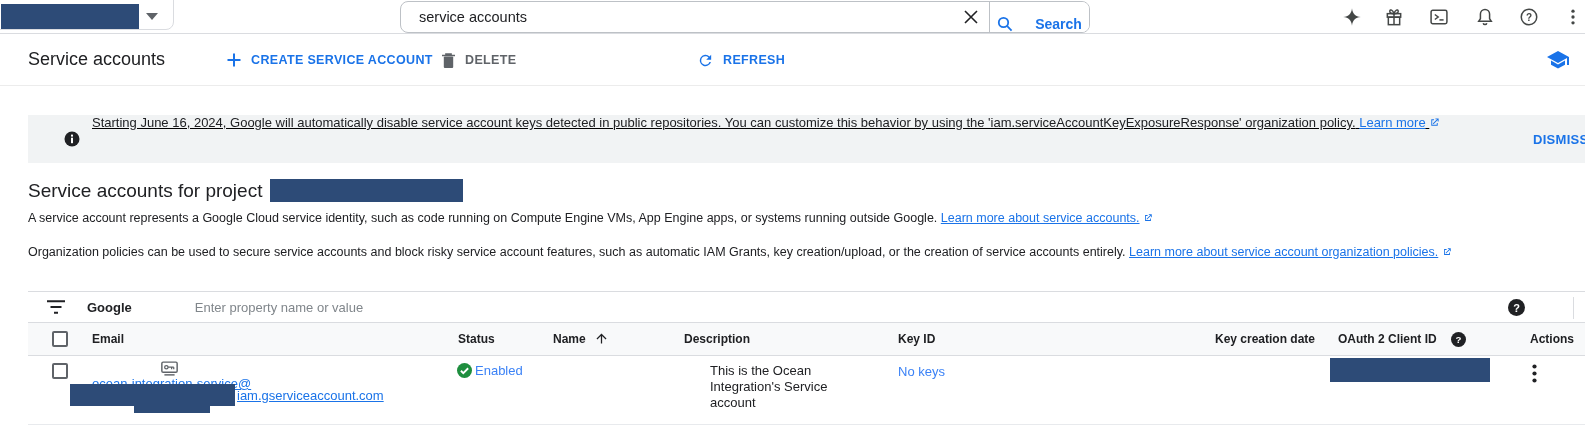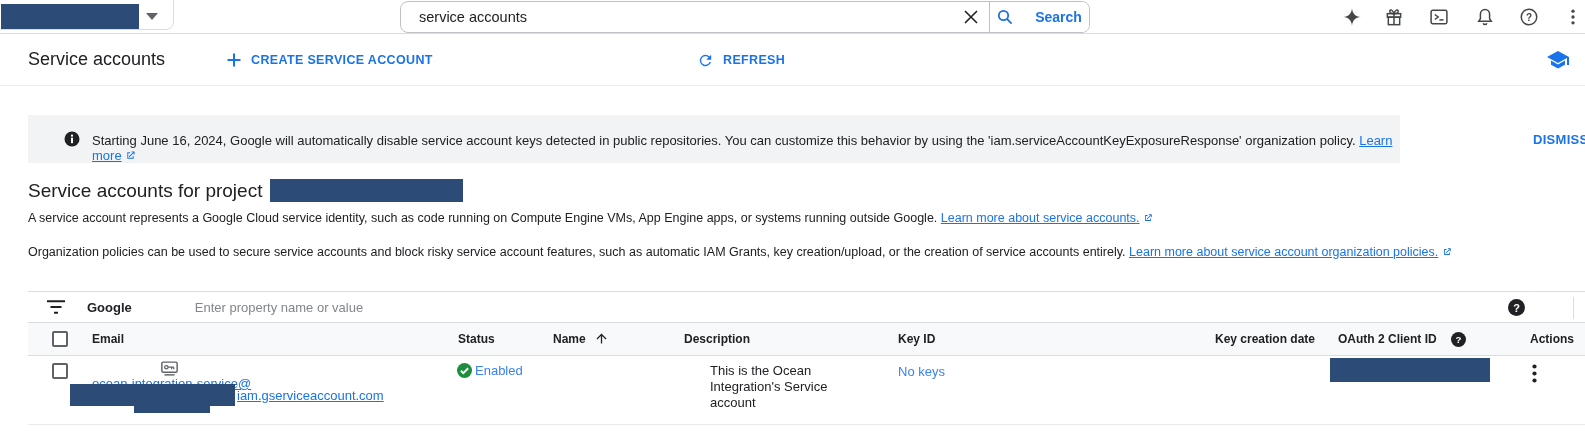--- a/index.html
+++ b/index.html
@@ -8,34 +8,34 @@
   .abs { position:absolute; }
 
   
   .topbar { position:absolute; left:0; top:0; width:1585px; height:34px; background:#fff; border-bottom:1px solid #dadce0; }
   .proj-box { position:absolute; left:-14px; top:-10px; width:188px; height:40px; border:1px solid #dadce0; border-radius:8px; background:#fff; }
   .redact { background:#2d4b77; }
   .caret-down { position:absolute; width:0; height:0; border-left:6px solid transparent; border-right:6px solid transparent; border-top:7px solid #5f6368; }
   .searchbox { position:absolute; left:400px; top:1px; width:690px; height:32px; border:1px solid #bdc1c6; border-radius:8px; background:#fff; display:flex; align-items:center; }
   .searchbox input { flex:1; border:none; outline:none; font-family:"Liberation Sans",sans-serif; font-size:14.5px; color:#202124; padding:0 10px 0 18px; background:transparent; }
   .clear-btn { width:36px; height:30px; border:none; background:transparent; cursor:pointer; display:flex; align-items:center; justify-content:center; }
-  .search-btn { width:100px; height:30px; border:none; border-left:1px solid #bdc1c6; border-radius:0 7px 7px 0; background:#fff; cursor:pointer; display:flex; align-items:center; justify-content:center; gap:22px; }
+  .search-btn { width:100px; height:30px; border:none; border-left:1px solid #bdc1c6; border-radius:0 7px 7px 0; background:#fff; cursor:pointer; display:flex; align-items:flex-end; justify-content:center; gap:22px; }
   .search-btn span { color:#1a73e8; font-size:14px; font-weight:700; }
   .tb-icon { position:absolute; top:7px; width:20px; height:20px; cursor:pointer; }
 
   
   .toolbar { position:absolute; left:0; top:34px; width:1585px; height:52px; background:#fff; border-bottom:1px solid #ececec; }
   .page-title { position:absolute; left:28px; top:15px; font-size:18px; color:#202124; }
   .tbtn { position:absolute; top:0; height:52px; display:flex; align-items:center; gap:9px; cursor:pointer; background:transparent; border:none; font-family:"Liberation Sans",sans-serif; }
   .tbtn span { font-size:12.5px; font-weight:700; letter-spacing:.35px; }
   .tbtn.blue span { color:#1a73e8; }
   .tbtn.gray span { color:#5f6368; }
 
   
-  .banner { position:absolute; left:28px; top:115px; width:1372px; height:48px; background:#f1f3f4; display:flex; align-items:flex-end; }
+  .banner { position:absolute; left:28px; top:115px; width:1557px; height:48px; background:#f1f3f4; display:flex; align-items:flex-start;text-decoration:underline; }
   .banner-text { font-size:13px; color:#202124; margin-left:28px; }
   .blue-link { color:#1a73e8; text-decoration:underline; cursor:pointer; }
   .dismiss { position:absolute; left:1533px; top:132px; font-size:13px; font-weight:700; letter-spacing:.3px; color:#1a73e8; cursor:pointer; white-space:nowrap; }
 
   
   .heading-row { position:absolute; left:28px; top:179px; display:flex; align-items:center; }
   .heading-row h1 { font-size:19px; font-weight:400; color:#202124; }
   .para { position:absolute; left:28px; font-size:12.5px; color:#202124; }
 
   
@@ -119,20 +119,27 @@
   <div class="toolbar">
     <div class="page-title">Service accounts</div>
 
     <button class="tbtn blue" style="left:226px;">
       <svg width="16" height="16" viewBox="0 0 16 16">
           <path d="M8 1.5 V14.5 M1.5 8 H14.5" stroke="#1a73e8" stroke-width="2"></path>
         </svg>
       <span>CREATE SERVICE ACCOUNT</span>
     </button>
 
+    <button class="tbtn gray" style="left:441px;">
+      <svg width="15" height="17" viewBox="0 0 15 17">
+          <path d="M1 3.5 H14 M5 3.5 V2 H10 V3.5" stroke="#5f6368" stroke-width="1.7" fill="none"></path>
+          <rect x="2.8" y="4.5" width="9.4" height="11.5" rx="1" fill="#5f6368"></rect>
+        </svg>
+      <span>DELETE</span>
+    </button>
 
 
     <button class="tbtn blue" style="left:697px;">
       <svg width="17" height="17" viewBox="0 0 24 24">
           <path d="M17.65 6.35 A8 8 0 1 0 19.73 14 h-2.08 A6 6 0 1 1 12 6 c1.66 0 3.14.69 4.22 1.78 L13 11 h7 V4 l-2.35 2.35 z" fill="#1a73e8"></path>
         </svg>
       <span>REFRESH</span>
     </button>
 
     <svg class="abs" style="left:1546px; top:16px;" width="24" height="22" viewBox="0 0 24 22">

